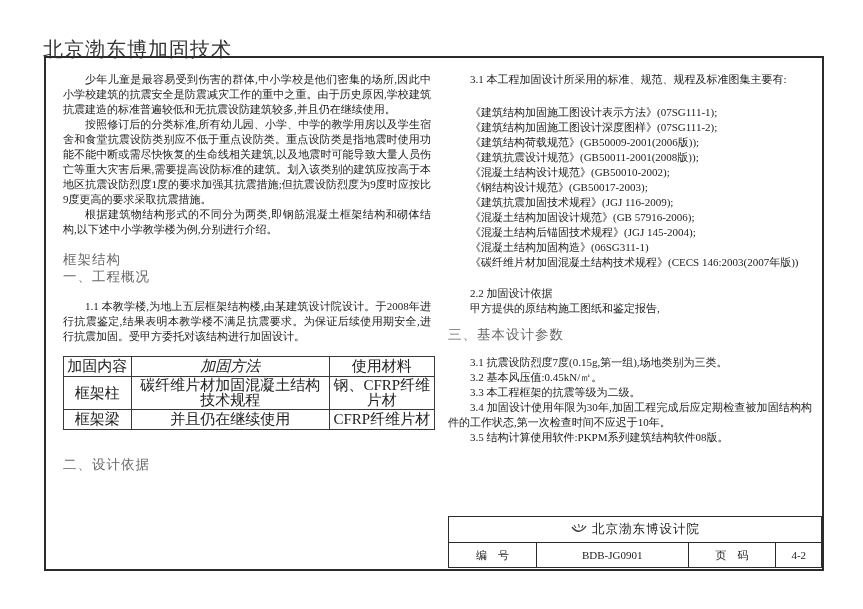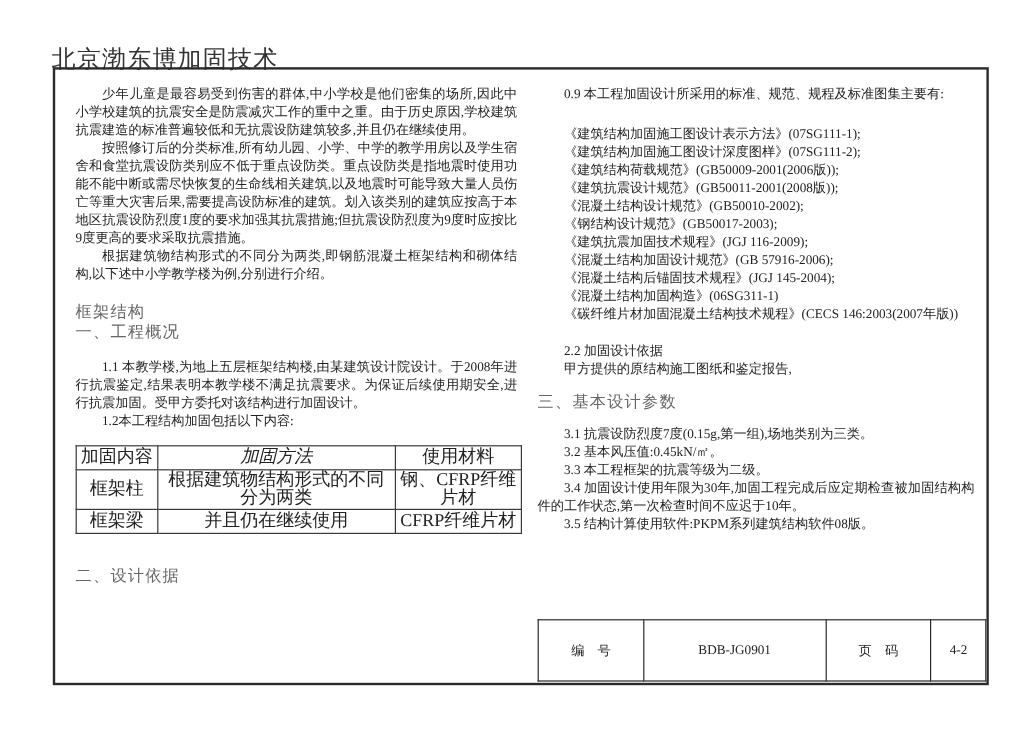--- a/index.html
+++ b/index.html
@@ -87,47 +87,46 @@
 
   <div class="col col-left">
     <p class="para">少年儿童是最容易受到伤害的群体,中小学校是他们密集的场所,因此中小学校建筑的抗震安全是防震减灾工作的重中之重。由于历史原因,学校建筑抗震建造的标准普遍较低和无抗震设防建筑较多,并且仍在继续使用。</p>
     <p class="para">按照修订后的分类标准,所有幼儿园、小学、中学的教学用房以及学生宿舍和食堂抗震设防类别应不低于重点设防类。重点设防类是指地震时使用功能不能中断或需尽快恢复的生命线相关建筑,以及地震时可能导致大量人员伤亡等重大灾害后果,需要提高设防标准的建筑。划入该类别的建筑应按高于本地区抗震设防烈度1度的要求加强其抗震措施;但抗震设防烈度为9度时应按比9度更高的要求采取抗震措施。</p>
     <p class="para">根据建筑物结构形式的不同分为两类,即钢筋混凝土框架结构和砌体结构,以下述中小学教学楼为例,分别进行介绍。</p>
 
     <h2 class="sec-head mt14">框架结构</h2>
     <h2 class="sec-head">一、工程概况</h2>
 
     <p class="para mt14">1.1 本教学楼,为地上五层框架结构楼,由某建筑设计院设计。于2008年进行抗震鉴定,结果表明本教学楼不满足抗震要求。为保证后续使用期安全,进行抗震加固。受甲方委托对该结构进行加固设计。</p>
-    <p class="para">1.2本工程结构加固包括以下内容:</p>
 
     <table class="reinforce">
       <tbody>
         <tr>
           <th class="c1">加固内容</th>
           <th class="c2">加固方法</th>
           <th class="c3">使用材料</th>
         </tr>
         <tr>
           <td>框架柱</td>
-          <td>根据建筑物结构形式的不同分为两类</td>
+          <td>碳纤维片材加固混凝土结构技术规程</td>
           <td>钢、CFRP纤维片材</td>
         </tr>
         <tr>
           <td>框架梁</td>
           <td>并且仍在继续使用</td>
           <td>CFRP纤维片材</td>
         </tr>
       </tbody>
     </table>
 
     <h2 class="sec-head mt26">二、设计依据</h2>
   </div>
 
   <div class="col col-right">
-    <p class="para">0.9 本工程加固设计所采用的标准、规范、规程及标准图集主要有:</p>
+    <p class="para">3.1 本工程加固设计所采用的标准、规范、规程及标准图集主要有:</p>
 
     <div class="mt18">
       <p class="std-line">《建筑结构加固施工图设计表示方法》(07SG111-1);</p>
       <p class="std-line">《建筑结构加固施工图设计深度图样》(07SG111-2);</p>
       <p class="std-line">《建筑结构荷载规范》(GB50009-2001(2006版));</p>
       <p class="std-line">《建筑抗震设计规范》(GB50011-2001(2008版));</p>
       <p class="std-line">《混凝土结构设计规范》(GB50010-2002);</p>
       <p class="std-line">《钢结构设计规范》(GB50017-2003);</p>
       <p class="std-line">《建筑抗震加固技术规程》(JGJ 116-2009);</p>
       <p class="std-line">《混凝土结构加固设计规范》(GB 57916-2006);</p>
@@ -144,20 +143,28 @@
     <p class="para mt12">3.1 抗震设防烈度7度(0.15g,第一组),场地类别为三类。</p>
     <p class="para">3.2 基本风压值:0.45kN/㎡。</p>
     <p class="para">3.3 本工程框架的抗震等级为二级。</p>
     <p class="para">3.4 加固设计使用年限为30年,加固工程完成后应定期检查被加固结构构件的工作状态,第一次检查时间不应迟于10年。</p>
     <p class="para">3.5 结构计算使用软件:PKPM系列建筑结构软件08版。</p>
   </div>
 
   <table class="titleblock">
     <tbody>
       <tr>
+        <td colspan="4" class="company-cell">
+          <svg class="logo" width="18" height="12" viewBox="0 0 18 12">
+            <path d="M2 4 Q9 13 16 3" stroke="#333" stroke-width="1.3" fill="none"></path>
+            <path d="M4 2 l2 3 M8.5 1 l0.8 3.6 M13 2 l-1.2 3" stroke="#333" stroke-width="1" fill="none"></path>
+          </svg><span>北京渤东博设计院</span>
+        </td>
+      </tr>
+      <tr>
         <td>编　号</td>
         <td>BDB-JG0901</td>
         <td>页　码</td>
         <td>4-2</td>
       </tr>
     </tbody>
   </table>
 
 </div>
 

